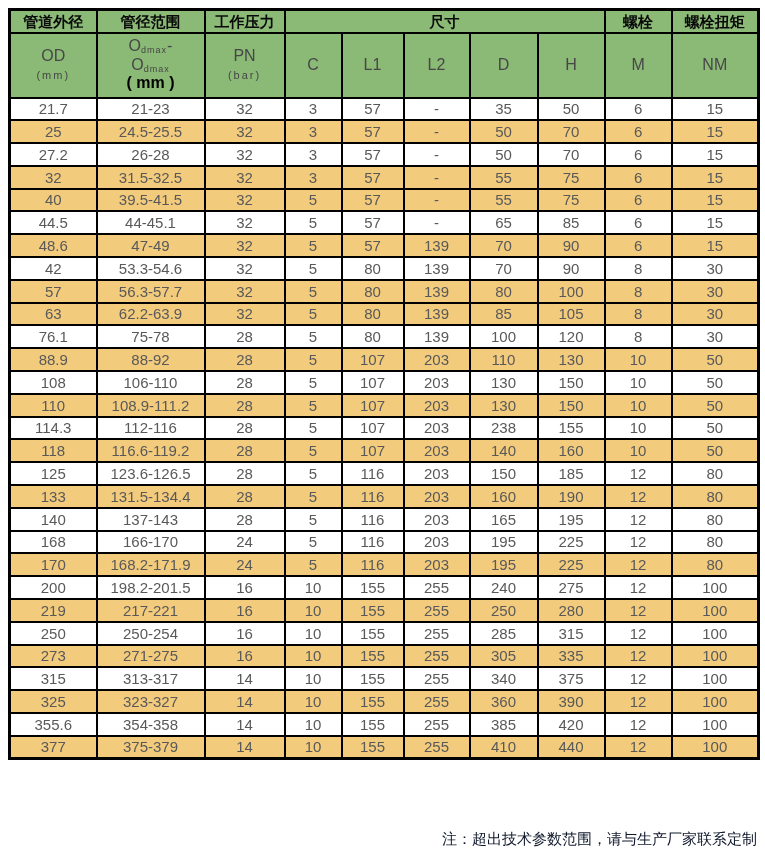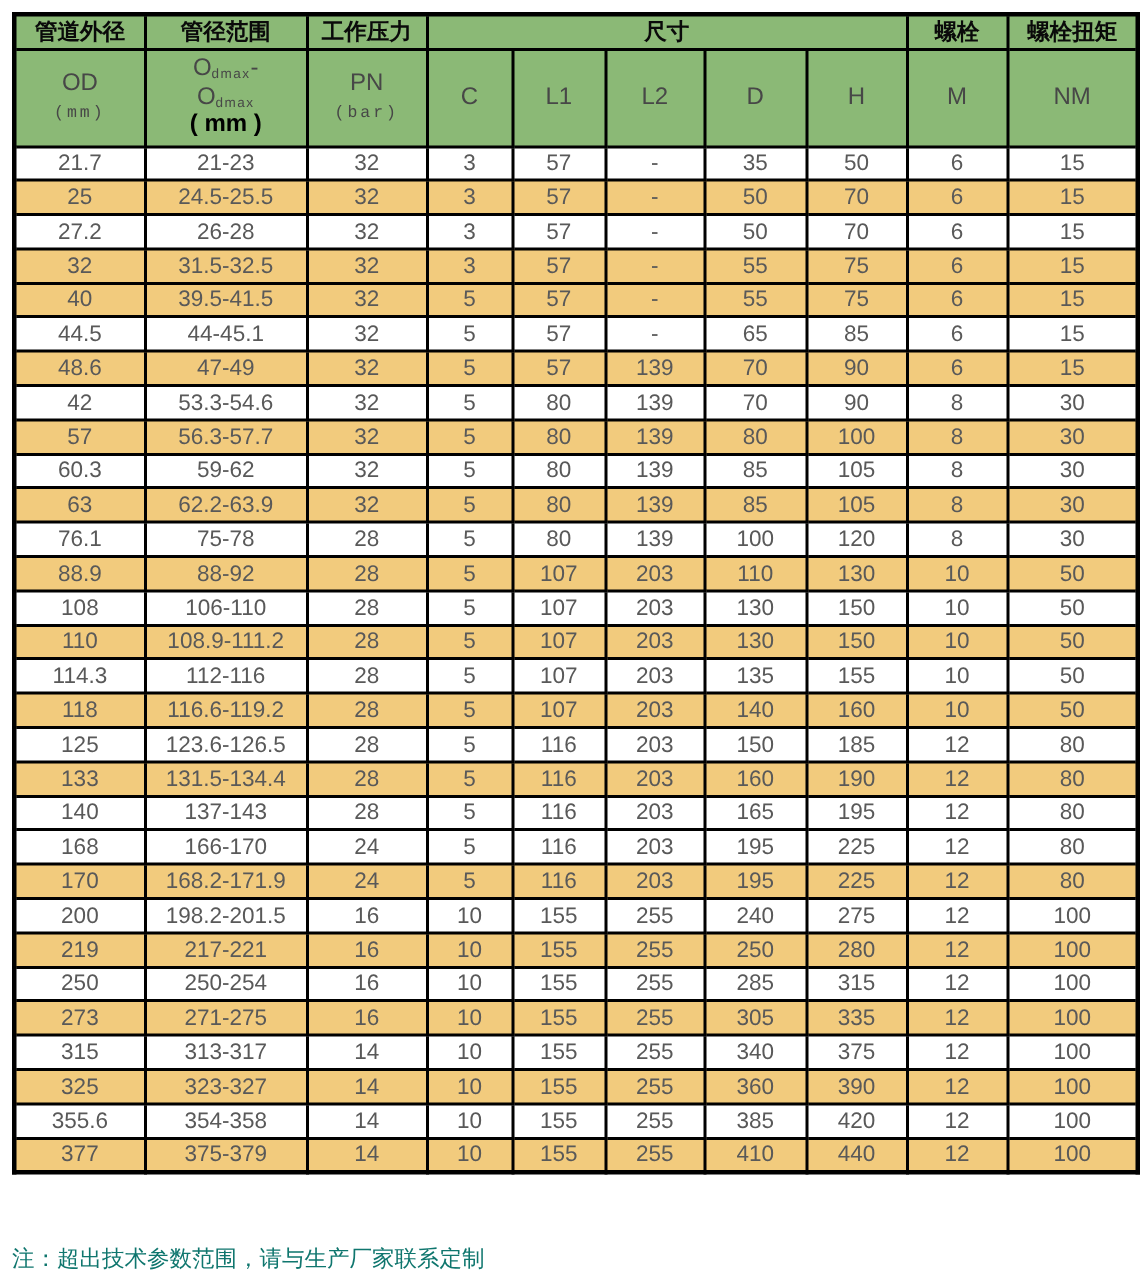--- a/index.html
+++ b/index.html
@@ -18,27 +18,27 @@
     padding: 0; line-height: 1.15;
   }
   thead th { background: #8BB976; }
   th.gh {
     height: 23px; font-size: 15px; font-weight: bold; color: #0a0a0a;
   }
   th.sh { height: 65px; font-weight: normal; color: #474747; font-size: 16px; }
   th.sh .line { display: block; }
   th.sh .seg-sub { font-size: 9px; vertical-align: baseline; position: relative; top: 2px; letter-spacing: 1px; }
   th.sh .seg-bold { font-weight: bold; color: #000; font-size: 16px; }
-  th.sh .seg-small { font-size: 11px; letter-spacing: 2px; font-family: Liberation Mono, monospace; }
+  th.sh .seg-small { font-size: 11px; letter-spacing: 2px; }
   tbody td { height: 22.8px; font-size: 15px; color: #595959; background: #ffffff; }
   tbody tr.alt td { background: #F2CB7D; }
   .note {
     position: absolute; left: 8px; top: 830px; width: 749px;
     font-family: Liberation Sans, sans-serif;
-    font-size: 15px; color: #0f766e; text-align: left; white-space: nowrap;
+    font-size: 15px; color: #0f172a; text-align: right; white-space: nowrap;
   }
 </style>
 </head>
 <body>
 
 <div class="page">
   <table class="spec">
     <colgroup id="colgroup">
         <col style="width: 87px;">
         <col style="width: 108px;">
@@ -199,44 +199,32 @@
           <td>56.3-57.7</td>
           <td>32</td>
           <td>5</td>
           <td>80</td>
           <td>139</td>
           <td>80</td>
           <td>100</td>
           <td>8</td>
           <td>30</td>
         </tr>
-        <tr>
-          <td>60.3</td>
-          <td>59-62</td>
+        <tr class="alt">
+          <td>63</td>
+          <td>62.2-63.9</td>
           <td>32</td>
           <td>5</td>
           <td>80</td>
           <td>139</td>
           <td>85</td>
           <td>105</td>
           <td>8</td>
           <td>30</td>
         </tr>
-        <tr class="alt">
-          <td>63</td>
-          <td>62.2-63.9</td>
-          <td>32</td>
-          <td>5</td>
-          <td>80</td>
-          <td>139</td>
-          <td>85</td>
-          <td>105</td>
-          <td>8</td>
-          <td>30</td>
-        </tr>
         <tr>
           <td>76.1</td>
           <td>75-78</td>
           <td>28</td>
           <td>5</td>
           <td>80</td>
           <td>139</td>
           <td>100</td>
           <td>120</td>
           <td>8</td>
@@ -278,21 +266,21 @@
           <td>10</td>
           <td>50</td>
         </tr>
         <tr>
           <td>114.3</td>
           <td>112-116</td>
           <td>28</td>
           <td>5</td>
           <td>107</td>
           <td>203</td>
-          <td>135</td>
+          <td>238</td>
           <td>155</td>
           <td>10</td>
           <td>50</td>
         </tr>
         <tr class="alt">
           <td>118</td>
           <td>116.6-119.2</td>
           <td>28</td>
           <td>5</td>
           <td>107</td>

